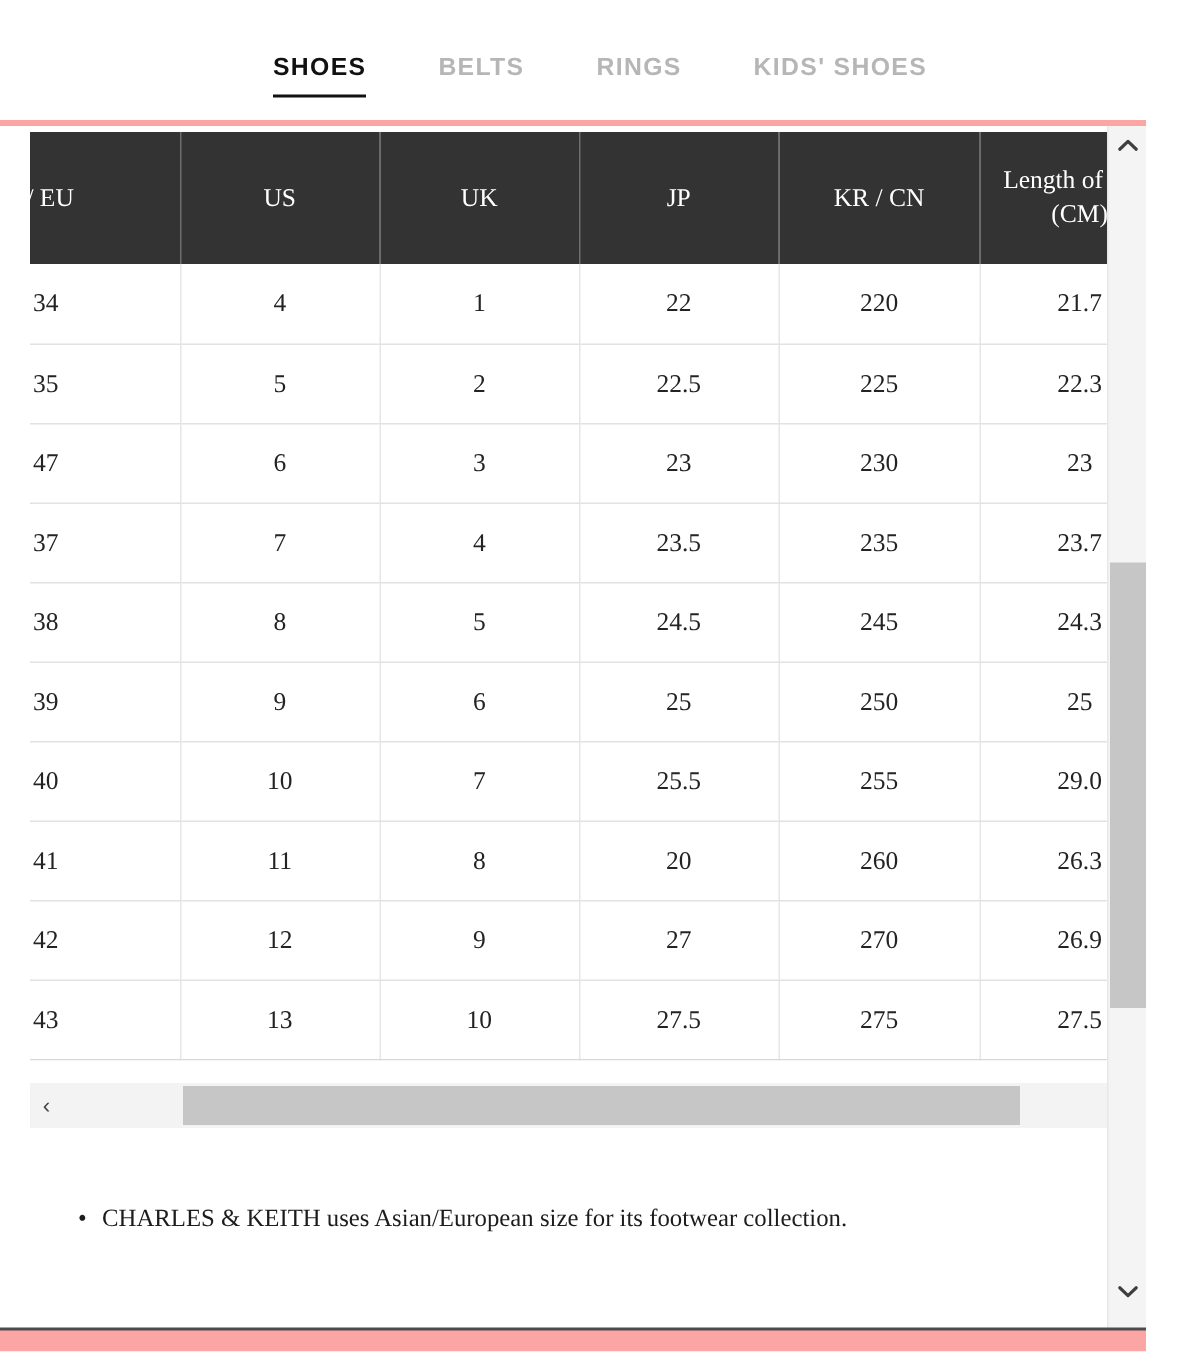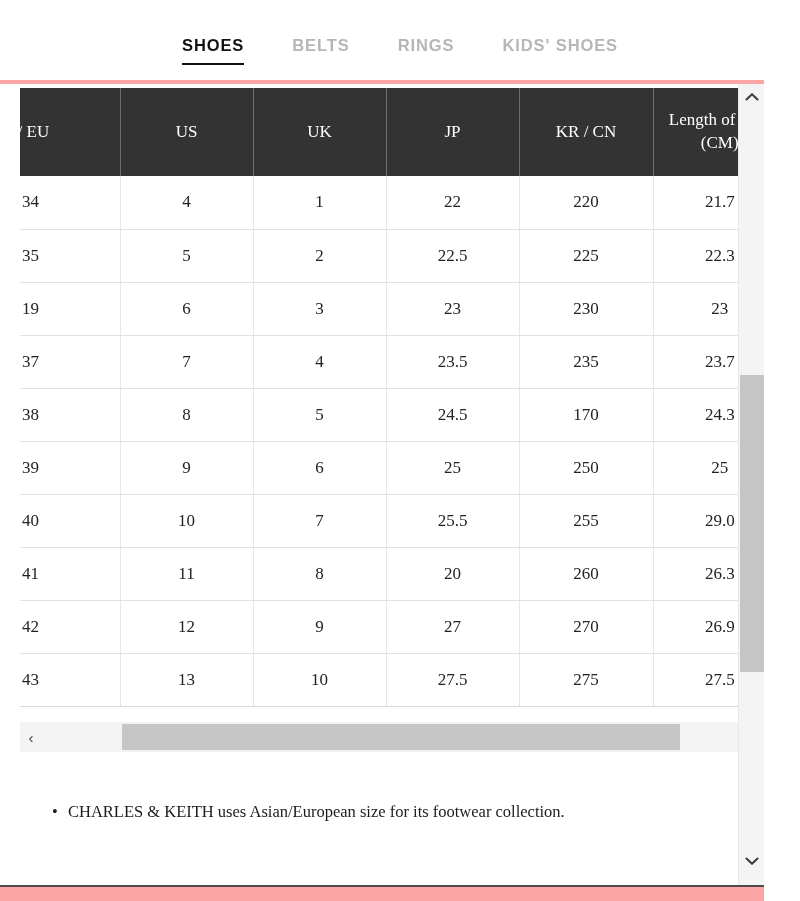--- a/index.html
+++ b/index.html
@@ -304,21 +304,21 @@
                   <span class="cell-inner">35</span>
                 </td>
                 <td>5</td>
                 <td>2</td>
                 <td>22.5</td>
                 <td>225</td>
                 <td>22.3</td>
               </tr>
               <tr>
                 <td class="first-col">
-                  <span class="cell-inner">19</span>
+                  <span class="cell-inner">47</span>
                 </td>
                 <td>6</td>
                 <td>3</td>
                 <td>23</td>
                 <td>230</td>
                 <td>23</td>
               </tr>
               <tr>
                 <td class="first-col">
                   <span class="cell-inner">37</span>
@@ -329,21 +329,21 @@
                 <td>235</td>
                 <td>23.7</td>
               </tr>
               <tr>
                 <td class="first-col">
                   <span class="cell-inner">38</span>
                 </td>
                 <td>8</td>
                 <td>5</td>
                 <td>24.5</td>
-                <td>170</td>
+                <td>245</td>
                 <td>24.3</td>
               </tr>
               <tr>
                 <td class="first-col">
                   <span class="cell-inner">39</span>
                 </td>
                 <td>9</td>
                 <td>6</td>
                 <td>25</td>
                 <td>250</td>

